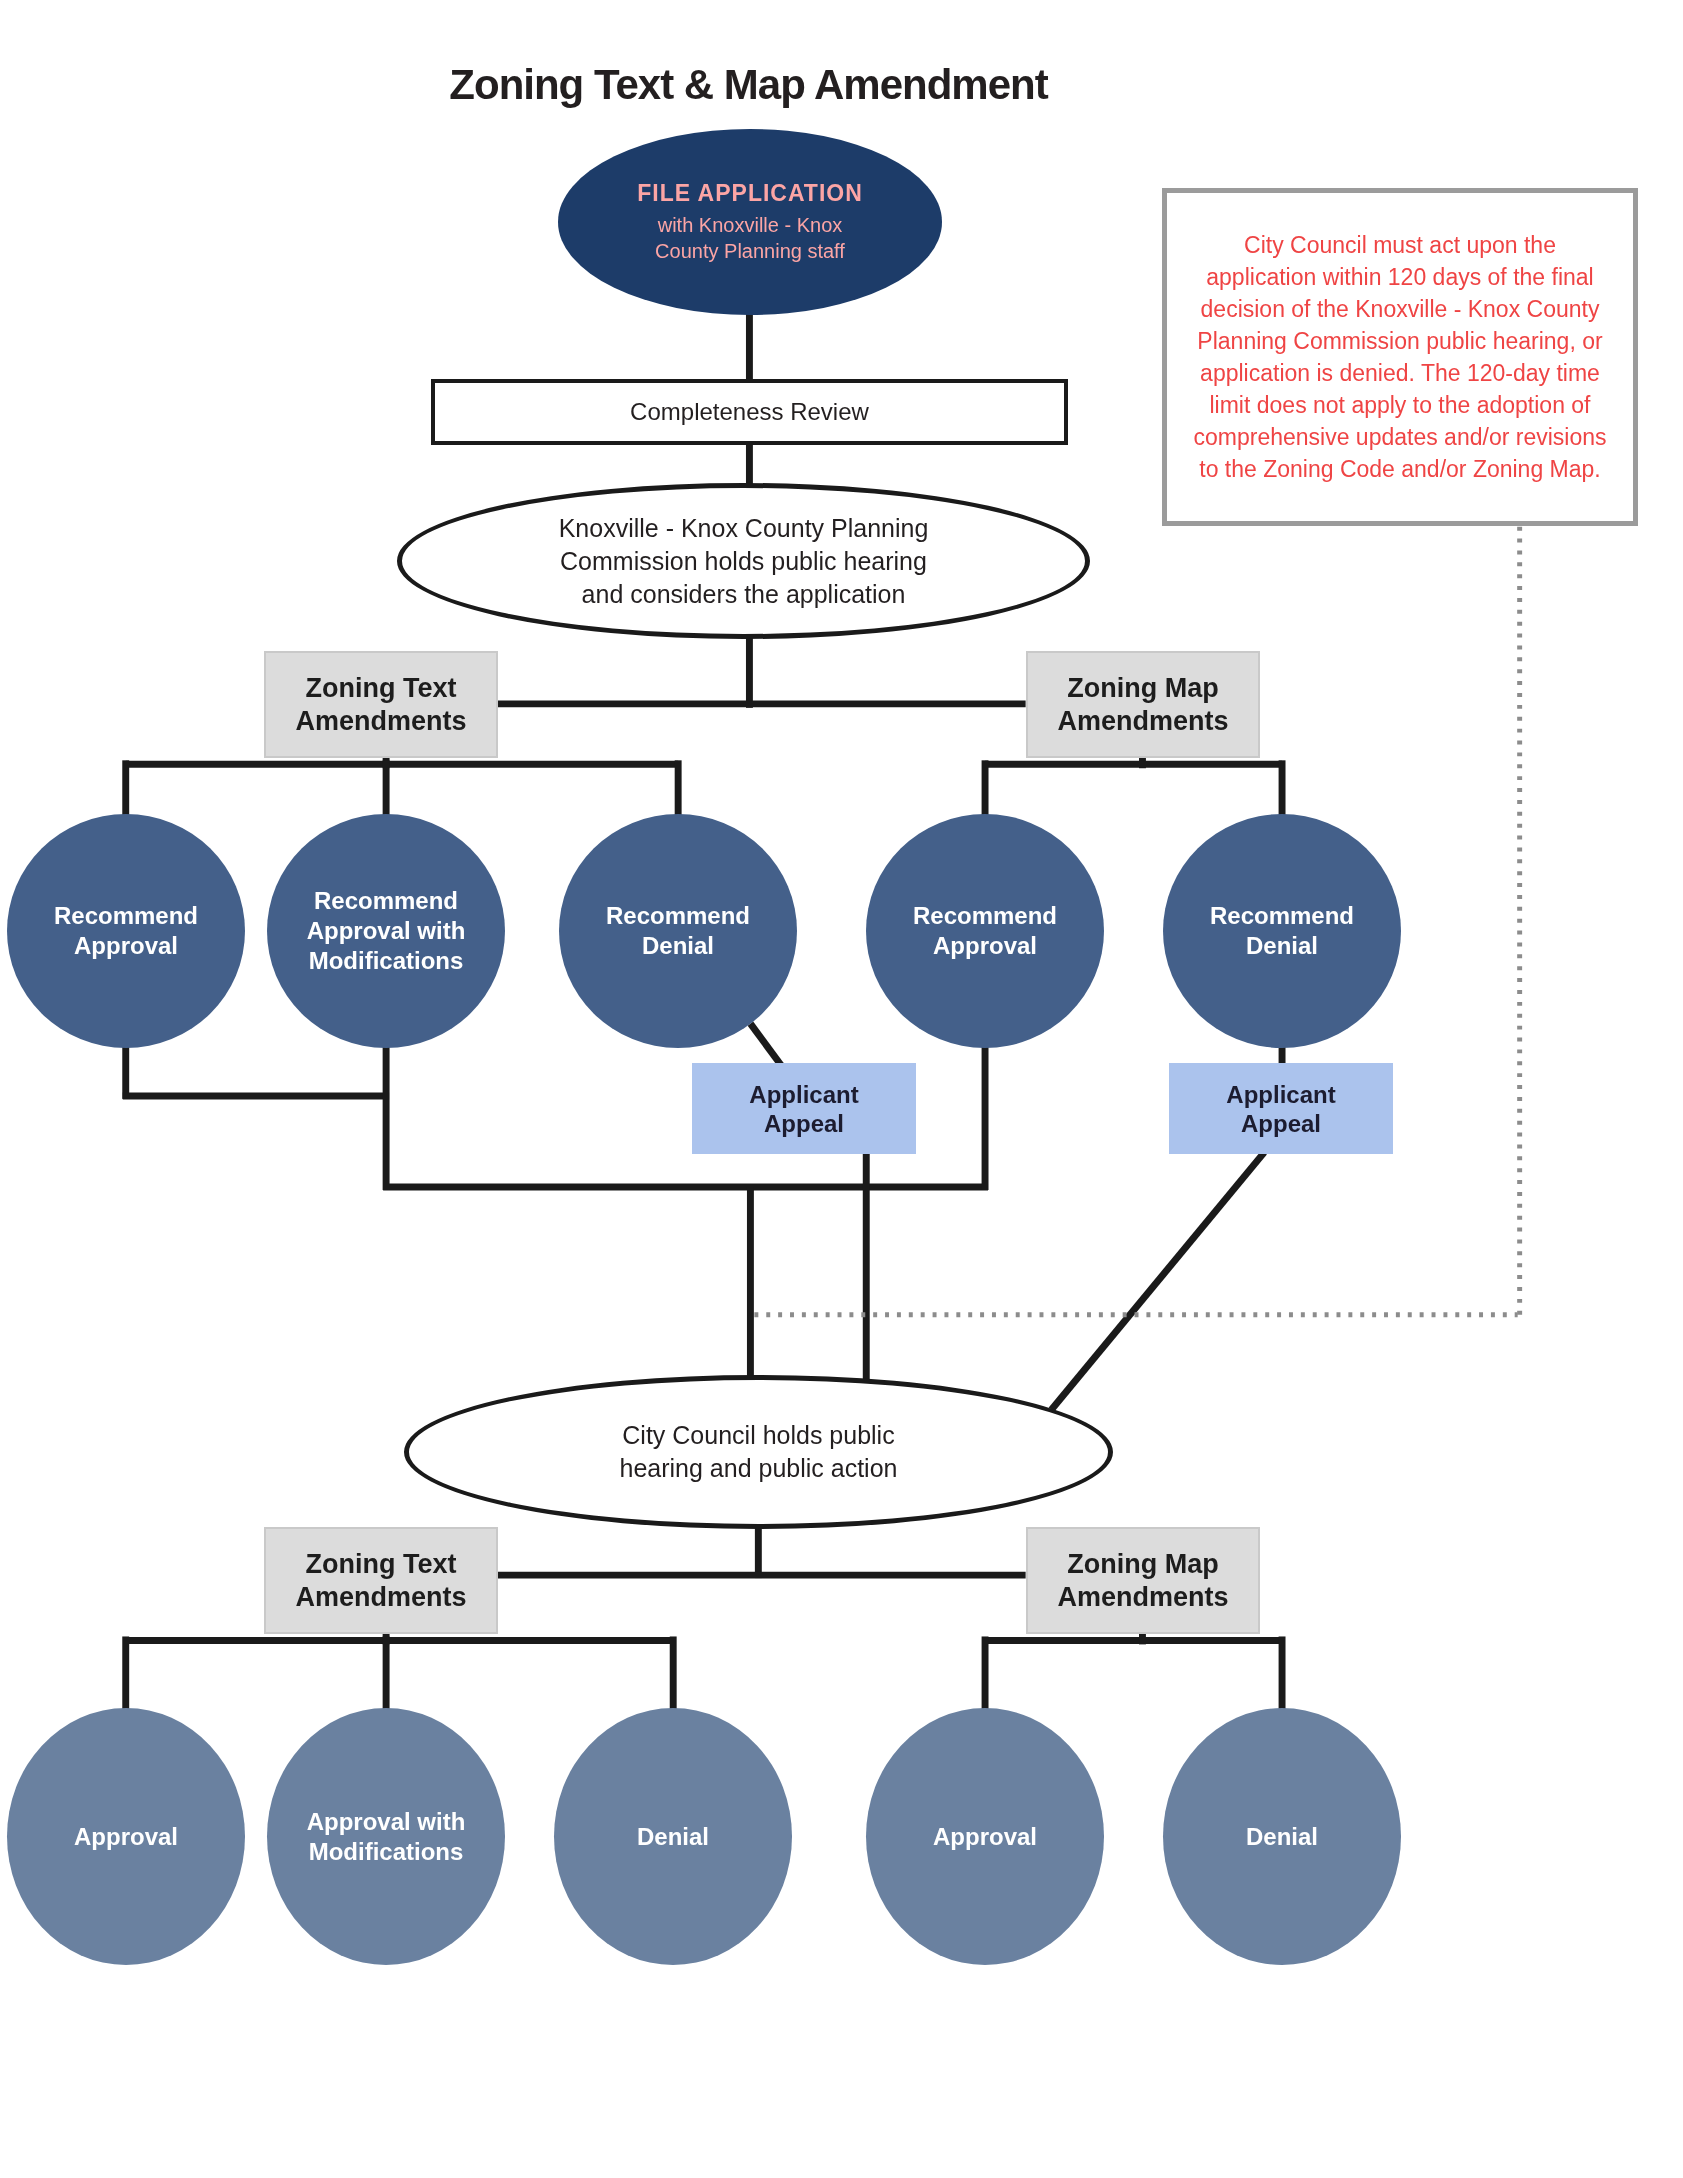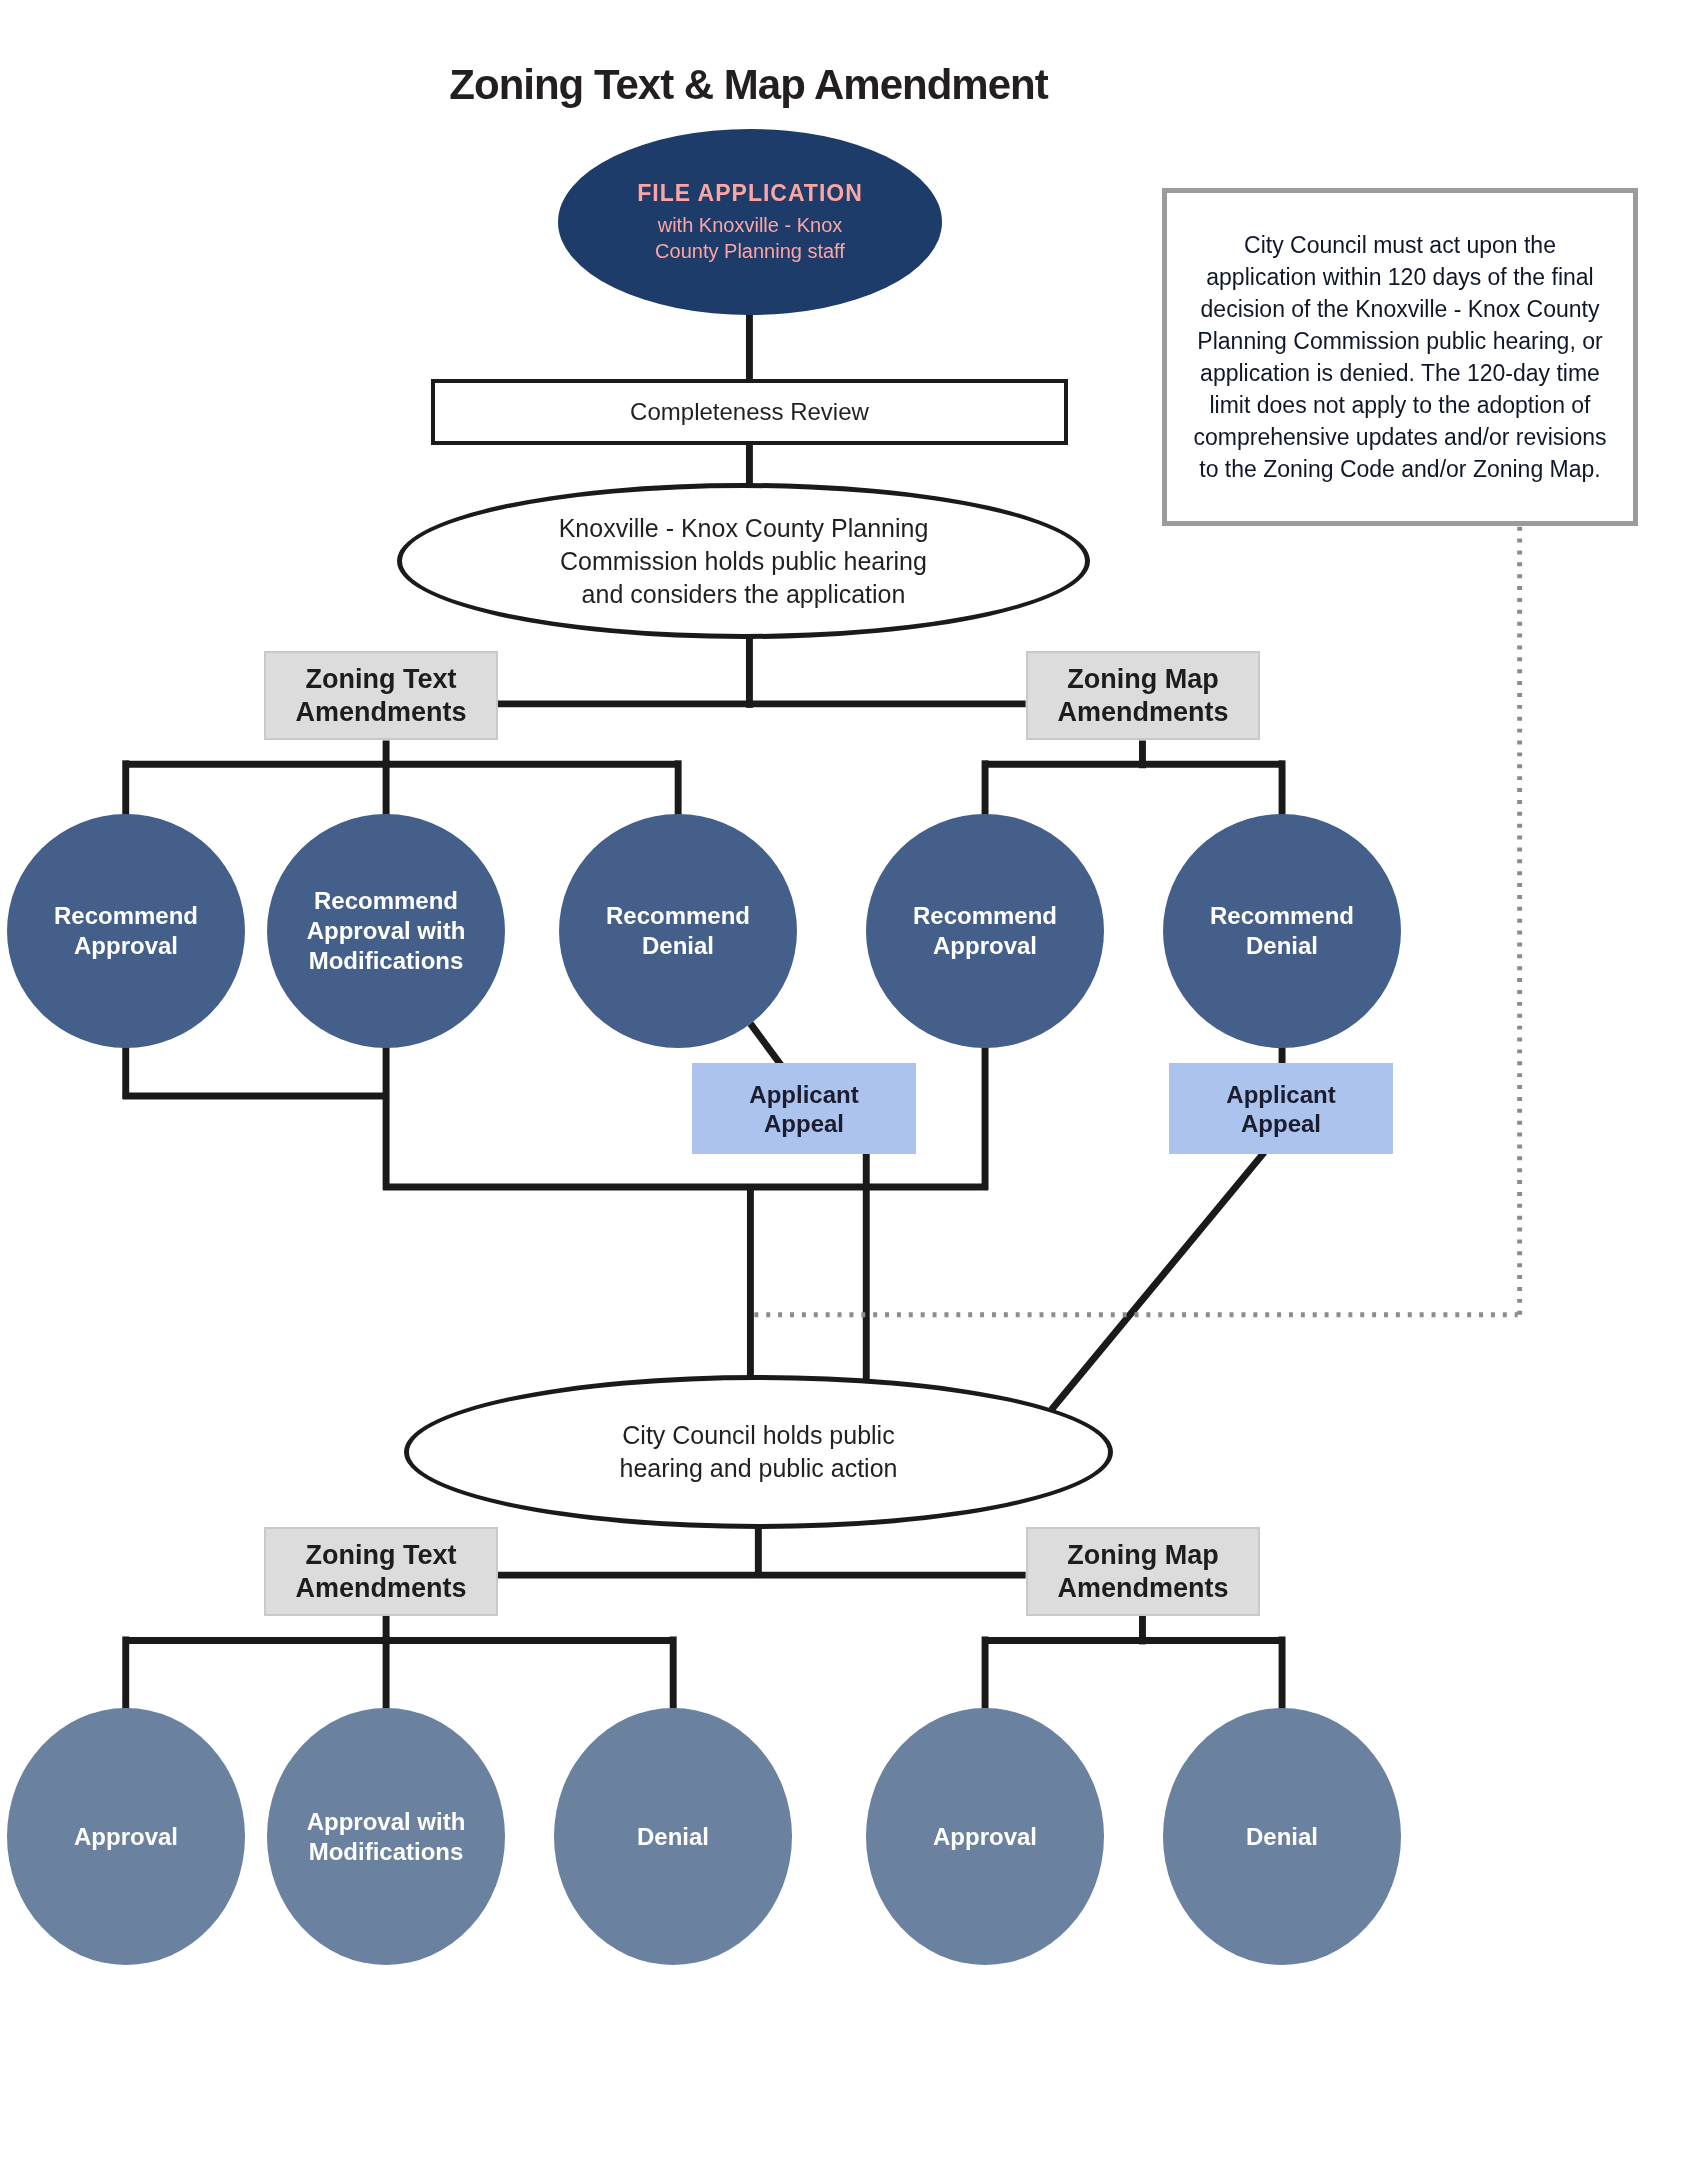--- a/index.html
+++ b/index.html
@@ -37,26 +37,26 @@
 
   .big-ellipse {
     background:#ffffff; border:5px solid var(--connector,#1a1a1a); border-radius:50%;
     font-size:25px; line-height:33px; color:var(--text-dark,#231f20);
   }
   .planning { left:397px; top:483px; width:693px; height:156px; }
   .council  { left:404px; top:1375px; width:709px; height:154px; }
 
   .note {
     left:1162px; top:188px; width:476px; height:338px; background:#ffffff;
-    border:5px solid var(--note-border,#9b9b9b); color:#0f172a;
+    border:5px solid var(--note-border,#9b9b9b); color:#ef4444;
     font-size:23px; line-height:32px; padding:4px 26px; overflow:hidden;
   }
 
   .glabel {
-    width:234px; height:89px; background:var(--label-box,#dcdcdc);
+    width:234px; height:107px; background:var(--label-box,#dcdcdc);
     border:2px solid #c9c9c9; font-size:27px; font-weight:bold; line-height:33px;
     color:#1d1d1d;
   }
   .gl-text-r1 { left:264px;  top:651px; }
   .gl-map-r1  { left:1026px; top:651px; }
   .gl-text-r2 { left:264px;  top:1527px; }
   .gl-map-r2  { left:1026px; top:1527px; }
 
   .circle {
     width:238px; border-radius:50%; color:#ffffff;

